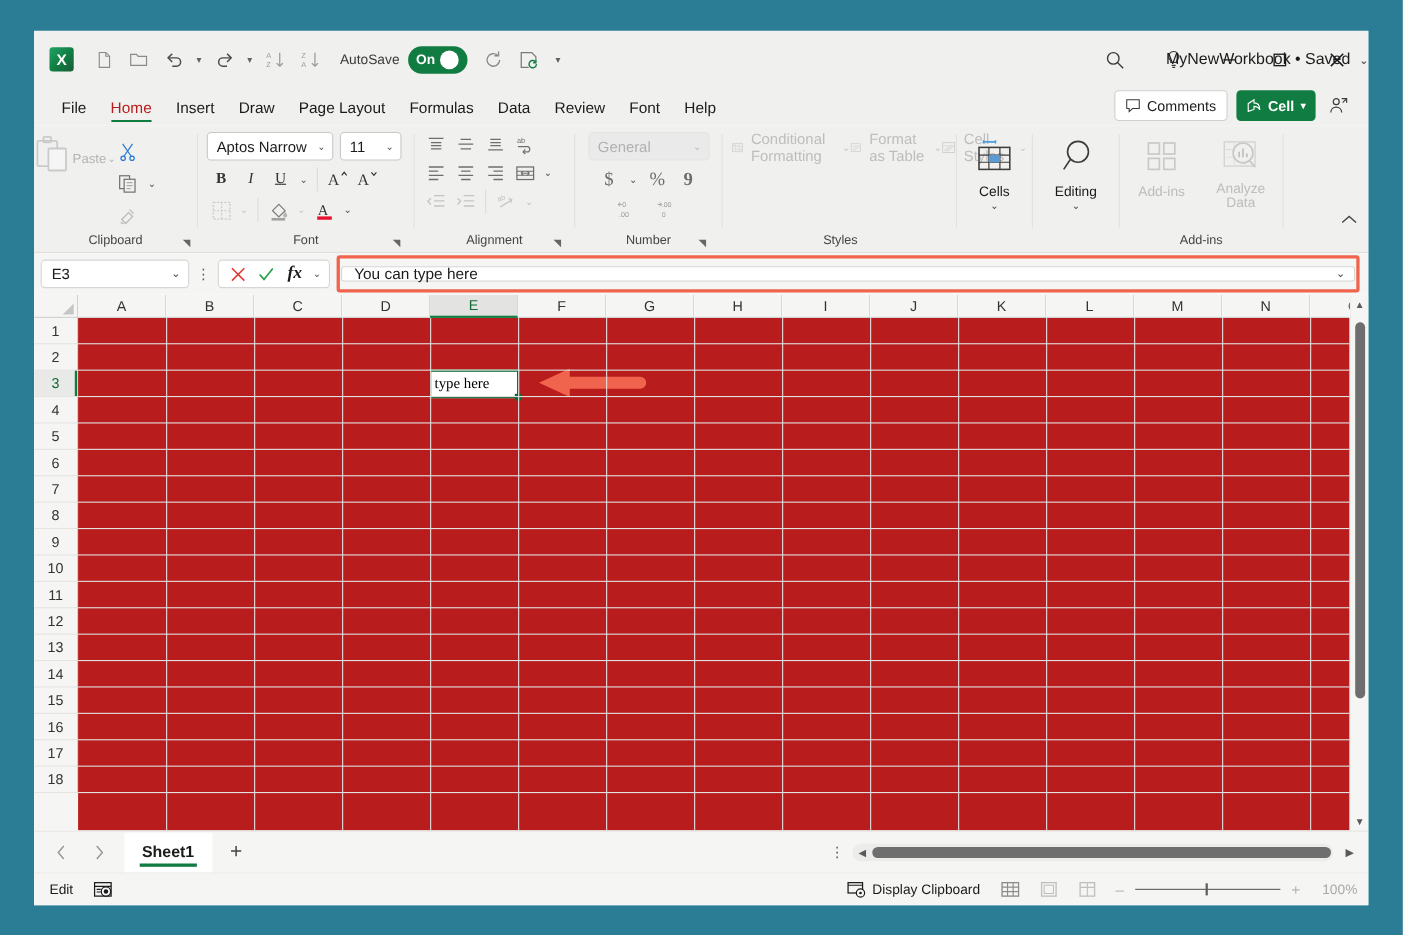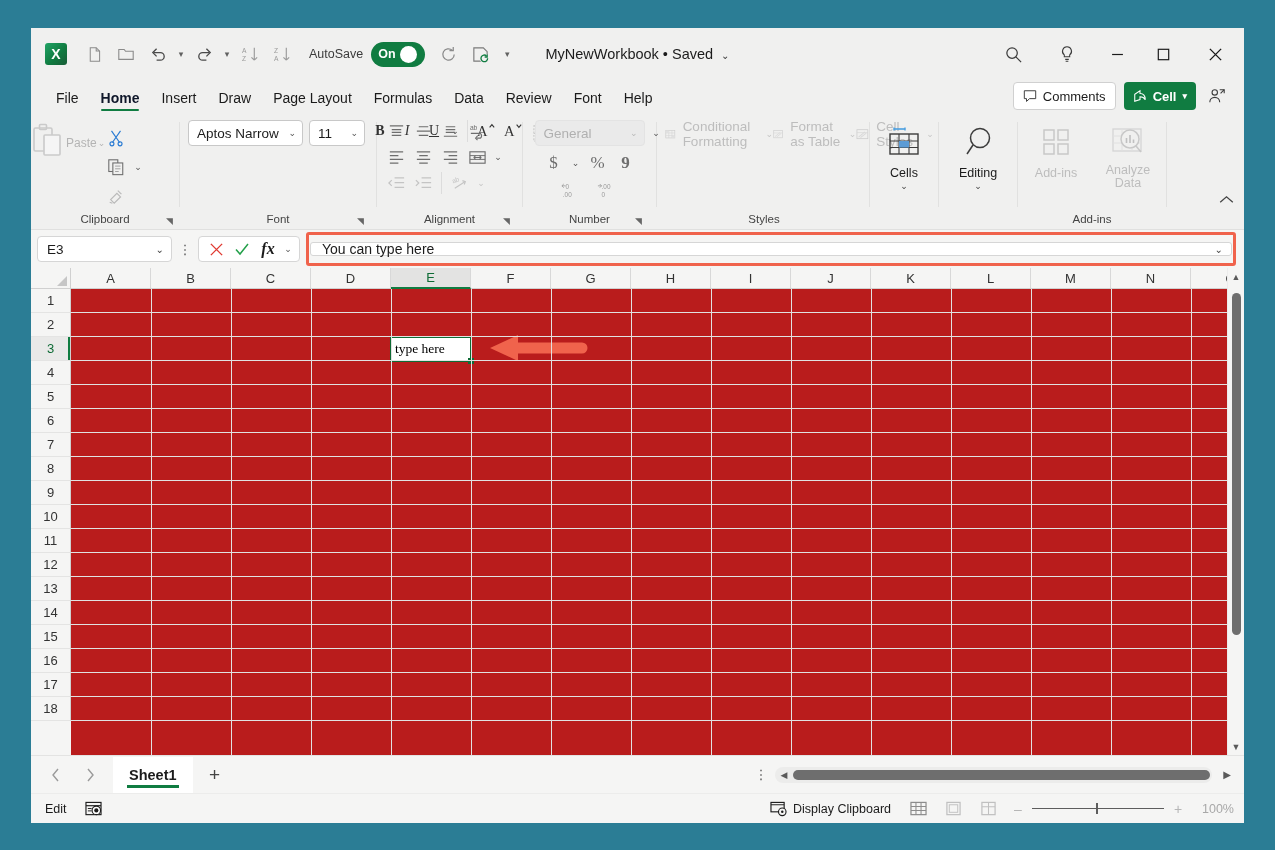--- a/index.html
+++ b/index.html
@@ -43,21 +43,21 @@
   .caret { font-size: 9px; color:#616161; width:12px; display:flex; align-items:center; justify-content:center;}
   .autosave-wrap { display:flex; align-items:center; gap:8px; margin-left:10px; }
   .autosave-label { font-size: 12.5px; color: #3b3b3b; }
   .toggle {
     width: 54px; height: 25px; border-radius: 13px; background: #107c41;
     display:flex; align-items:center; padding: 0 4px; gap:4px;
   }
   .toggle-text { color:#fff; font-size: 12.5px; font-weight: 600; padding-left:3px;}
   .toggle-knob { width: 17px; height:17px; border-radius:50%; background:#fff; }
   .doc-title {
-    position:absolute; left: 0; right: 0; text-align:center;
+    position:absolute; left: 0; right: 0; text-align:right;
     font-size: 14.5px; color: #1b1b1b; pointer-events:none;
   }
   .doc-title span { pointer-events: auto; }
   .title-right {
     margin-left:auto; display:flex; align-items:center; height:100%;
   }
   .search-btn { width: 54px; height: 100%; display:flex;align-items:center;justify-content:center; color:#3b3b3b;}
   .bulb-btn { width: 54px; height:100%; display:flex;align-items:center;justify-content:center;color:#3b3b3b;}
   .wbtn {
     width: 46px; height: 52px; display:flex; align-items:center;justify-content:center;
@@ -67,21 +67,21 @@
 
   
   .tabsrow {
     height: 34px; background:#f0f0ef; display:flex; align-items:flex-end;
     flex: 0 0 34px; padding-left: 14px; position:relative;
   }
   .tab {
     font-size: 14px; color:#1b1b1b; padding: 3px 11px 8px 11px;
     position:relative; white-space:nowrap;
   }
-  .tab.active { font-weight: bold; color:#0f172a; }
+  .tab.active { font-weight: normal; color:#b91c1c; }
   .tab.active::after {
     content:""; position:absolute; left: 11px; right: 11px; bottom: 3px;
     height: 2.5px; background:#107c41; border-radius:2px;
   }
   .tabs-right { margin-left:auto; display:flex; align-items:center; gap:8px; padding: 0 14px 4px 0; }
   .comments-btn {
     display:flex; align-items:center; gap:6px; border:1px solid #d0d0d0;
     border-radius:4px; background:#fff; height:28px; padding: 0 9px; font-size:13px; color:#1b1b1b;
   }
   .share-btn {
@@ -490,21 +490,21 @@
         </div>
       </div>
       <div class="rgroup-label">
         <span>Clipboard</span>
         <span class="dlg-launch">◥</span>
       </div>
     </div>
     <div class="gsep"></div>
 
     <div class="rgroup font-col" style="width:196px">
-      <div class="rgroup-body" style="flex-direction:row; padding-top:4px;">
+      <div class="rgroup-body" style="flex-direction:column; padding-top:4px;">
         <div class="font-row1">
           <div class="combo" style="width:115px">
             <span>Aptos Narrow</span>
             <span class="cv">⌄</span>
           </div>
           <div class="combo" style="width:56px">
             <span>11</span>
             <span class="cv">⌄</span>
           </div>
         </div>

